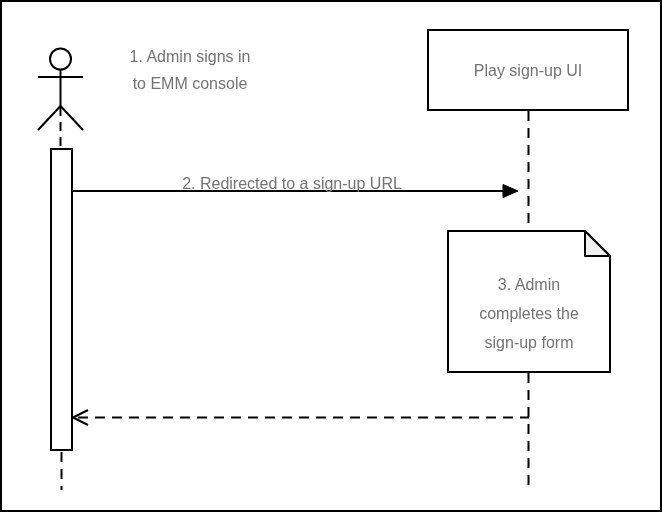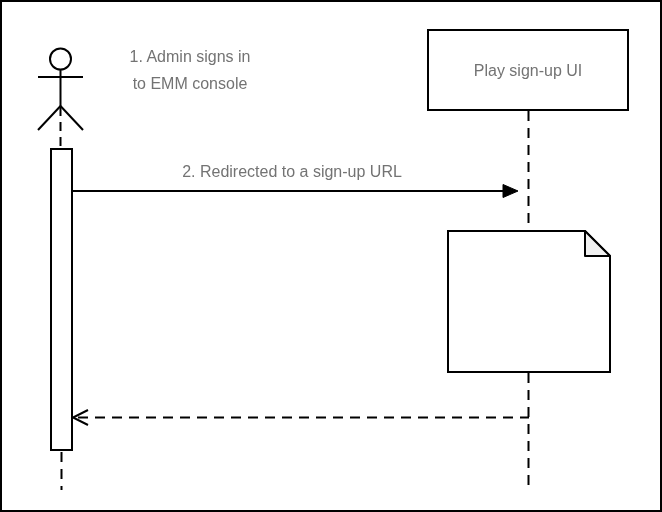--- a/index.html
+++ b/index.html
@@ -31,21 +31,21 @@
     text-align: center;
     white-space: pre-line;
     margin-top: 12px;
   }
   .label-flex {
     display: flex;
     align-items: center;
     justify-content: center;
   }
   #actor-label      { left: 88px;  top: 31px;  width: 204px; }
-  #message-2-label  { left: 117px; top: 146px; width: 350px; }
+  #message-2-label  { left: 117px; top: 158px; width: 350px; }
   #message-4-label  { left: 75px;  top: 386px; width: 440px; }
   #participant-label{ left: 428px; top: 18px;  width: 200px; height: 80px; }
   #note-label       { left: 448px; top: 231px; width: 162px; height: 141px; line-height: 29px; }
 </style>
 </head>
 <body>
 
 <div id="canvas">
 
   <svg id="shape-layer" viewBox="0 0 662 512">
@@ -85,15 +85,18 @@
     </g>
   </svg>
 
   <div id="actor-label" class="label">1. Admin signs in
 to EMM console</div>
 
   <div id="participant-label" class="label label-flex">Play sign-up UI</div>
 
   <div id="message-2-label" class="label">2. Redirected to a sign-up URL</div>
 
+  <div id="note-label" class="label label-flex">3. Admin
+completes the
+sign-up form</div>
 
 
 </div>
 
 </body></html>

